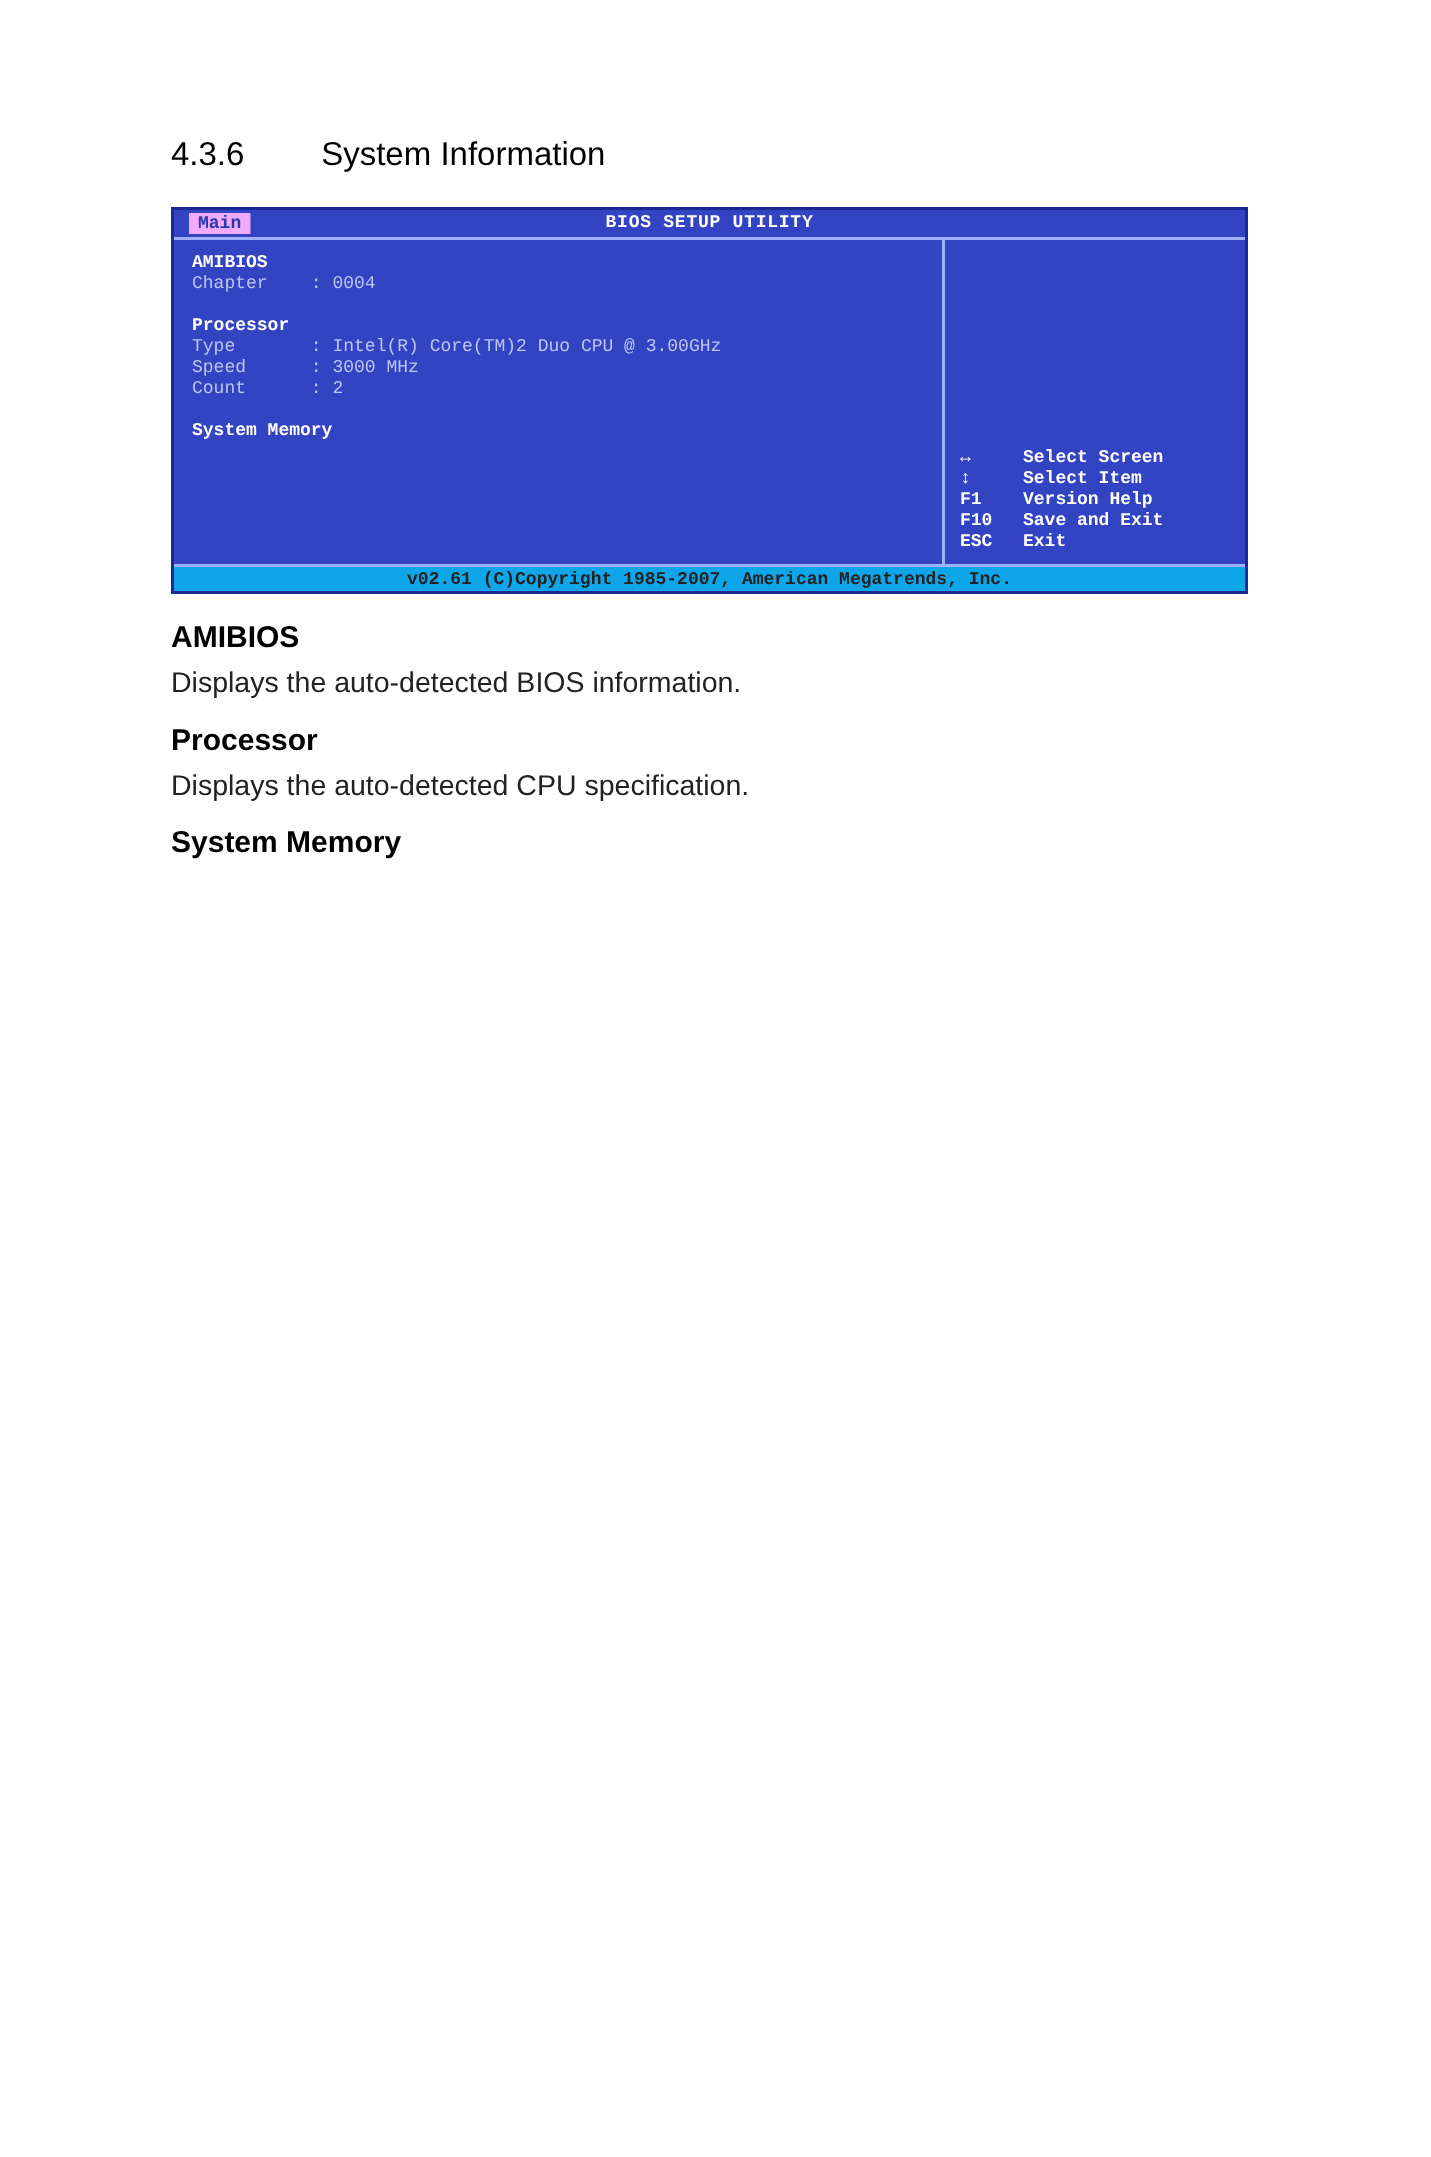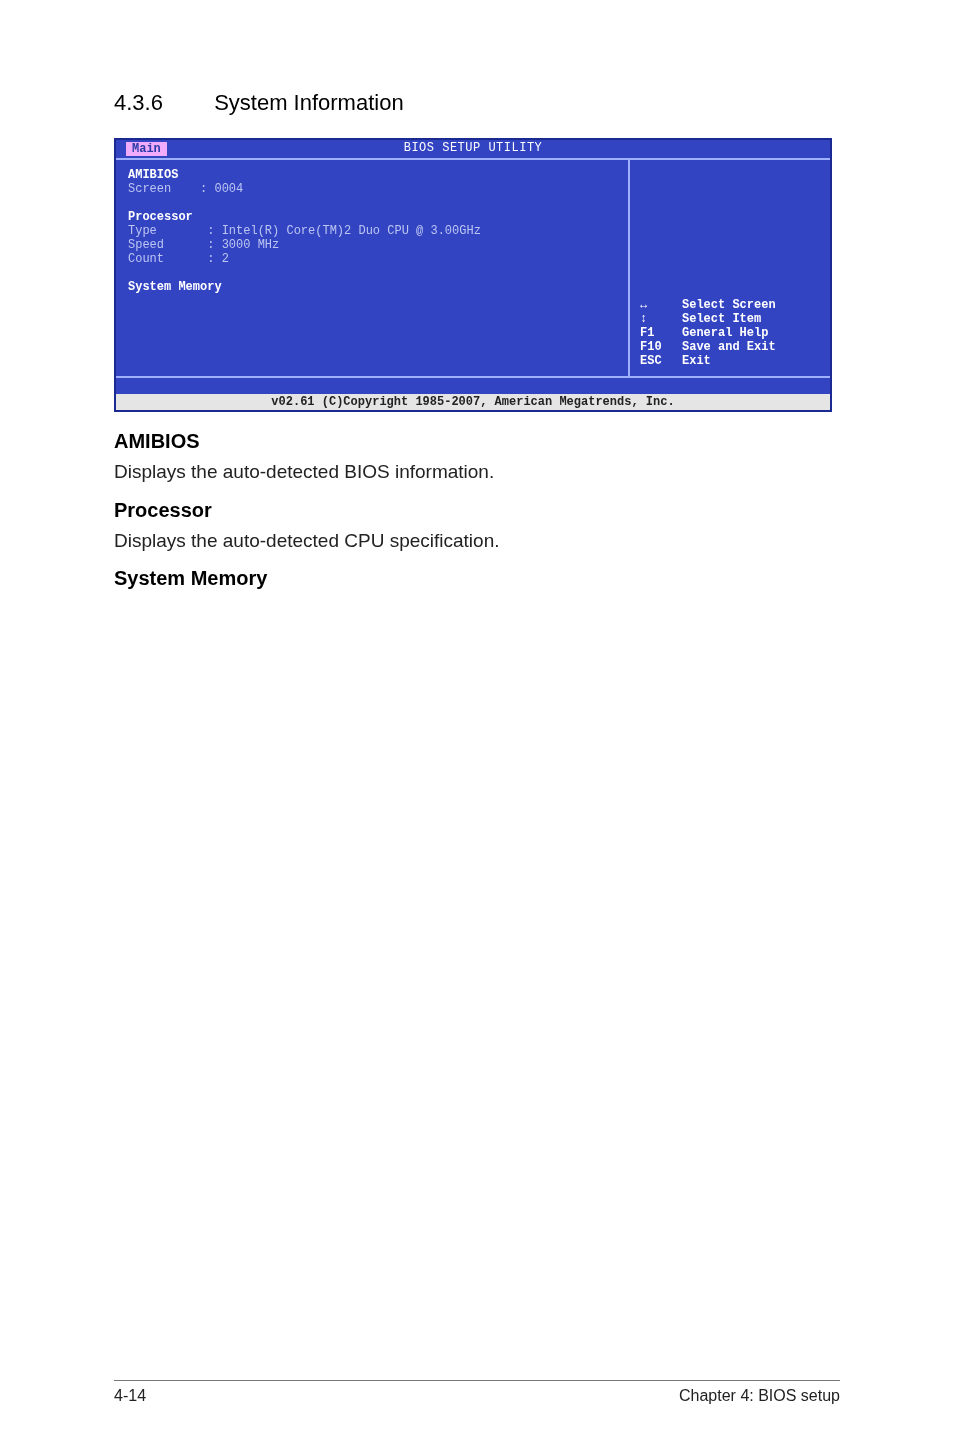--- a/index.html
+++ b/index.html
@@ -14,21 +14,21 @@
     margin: 6px 0 18px 0;
     background: #3344c3;
     border: 2px solid #1a2a90;
     font-family: "Courier New", monospace;
     font-size: 12px;
     color: #fff;
   }
   .bios-title-row { position: relative; height: 18px; }
   .bios-title {
     position: absolute; left: 0; right: 0; top: 1px;
-    text-align: center; color: #fff; font-weight: normal;
+    text-align: center; color: #fff; font-weight: bold;
     letter-spacing: 0.5px;
   }
   .bios-tab {
     position: absolute; left: 10px; top: 2px;
     background: #f0abfc; color: #2b3aa8; padding: 0 6px;
     font-weight: bold;
   }
   .bios-body {
     display: flex;
     border-top: 2px solid #9fb0ff;
@@ -45,21 +45,21 @@
     width: 200px;
     padding: 8px 10px;
     display: flex; flex-direction: column; justify-content: flex-end;
     color: #fff;
   }
   .bios-left .hdr { color: #fff; font-weight: bold; }
   .bios-left .row { white-space: pre; }
   .bios-help-row { display: flex; align-items: center; gap: 8px; font-weight: bold; }
   .bios-help-key { width: 34px; color: #fff; }
   .bios-help-arrows { color: #fff; font-size: 12px; letter-spacing: -2px; }
-  .bios-footer { background: #e5e5e5; color: #222; text-align: center; font-weight: bold; padding: 1px 0; margin-top: 16px; }
+  .bios-footer { background: #0ea5e9; color: #222; text-align: center; font-weight: bold; padding: 1px 0; }
   
   h3.sub { font-size: 20px; font-weight: bold; margin-top: 14px; margin-bottom: 6px; }
   
   .pg-footer {
     position: absolute; left: 114px; right: 114px; top: 1380px;
     border-top: 1px solid #777; padding-top: 6px;
     display: flex; justify-content: space-between;
     font-size: 16px; color: #222;
   }
   .container { position: relative; width: 954px; height: 1438px; }
@@ -76,42 +76,42 @@
 
 
 <div class="bios">
   <div class="bios-title-row">
     <div class="bios-title">BIOS SETUP UTILITY</div>
     <div class="bios-tab">Main</div>
   </div>
   <div class="bios-body">
     <div class="bios-left">
       <div class="hdr">AMIBIOS</div>
-      <div class="row"><span>Screen</span>    : <span>0004</span></div>
+      <div class="row"><span>Chapter</span>    : <span>0004</span></div>
       <div class="row">&nbsp;</div>
       <div class="hdr">Processor</div>
       <div class="row"><span>Type</span>       : <span>Intel(R) Core(TM)2 Duo CPU @ 3.00GHz</span></div>
       <div class="row"><span>Speed</span>      : <span>3000 MHz</span></div>
       <div class="row"><span>Count</span>      : <span>2</span></div>
       <div class="row">&nbsp;</div>
       <div class="hdr">System Memory</div>
     </div>
     <div class="bios-right">
       <div>
         <div class="bios-help-row">
           <span class="bios-help-key bios-help-arrows">↔</span>
           <span>Select Screen</span>
         </div>
         <div class="bios-help-row">
           <span class="bios-help-key bios-help-arrows">↕</span>
           <span>Select Item</span>
         </div>
         <div class="bios-help-row">
           <span class="bios-help-key">F1</span>
-          <span>General Help</span>
+          <span>Version Help</span>
         </div>
         <div class="bios-help-row">
           <span class="bios-help-key">F10</span>
           <span>Save and Exit</span>
         </div>
         <div class="bios-help-row">
           <span class="bios-help-key">ESC</span>
           <span>Exit</span>
         </div>
       </div>
@@ -123,17 +123,13 @@
 <h3 class="sub">AMIBIOS</h3>
 <p class="body">Displays the auto-detected BIOS information.</p>
 
 <h3 class="sub">Processor</h3>
 <p class="body">Displays the auto-detected CPU specification.</p>
 
 <h3 class="sub">System Memory</h3>
 
 </div>
 
-<div class="pg-footer">
-  <span>4-14</span>
-  <span>Chapter 4: BIOS setup</span>
-</div>
 </div>
 
 </body></html>

